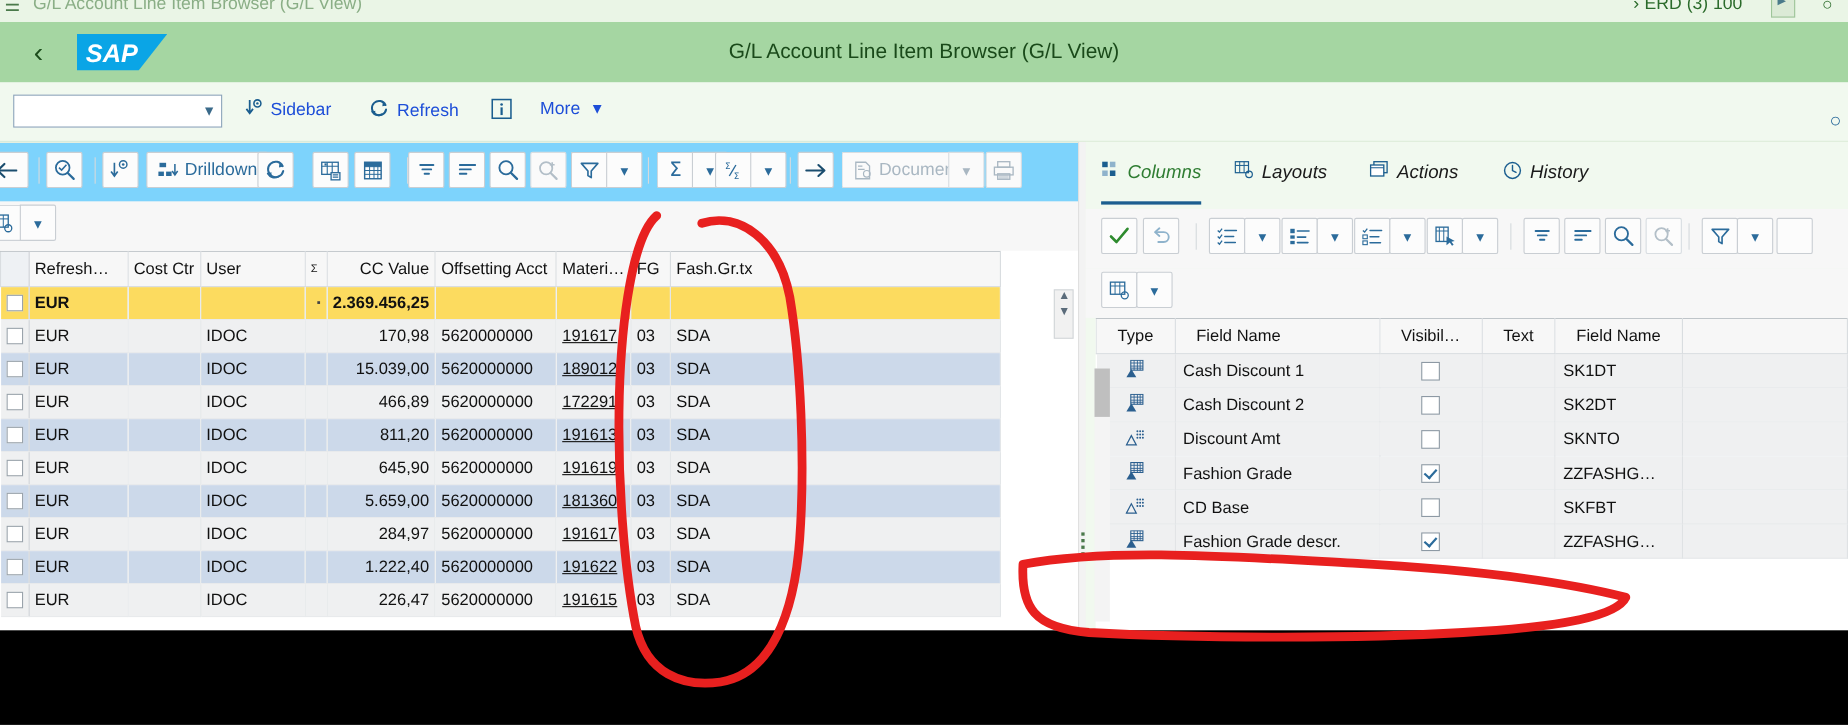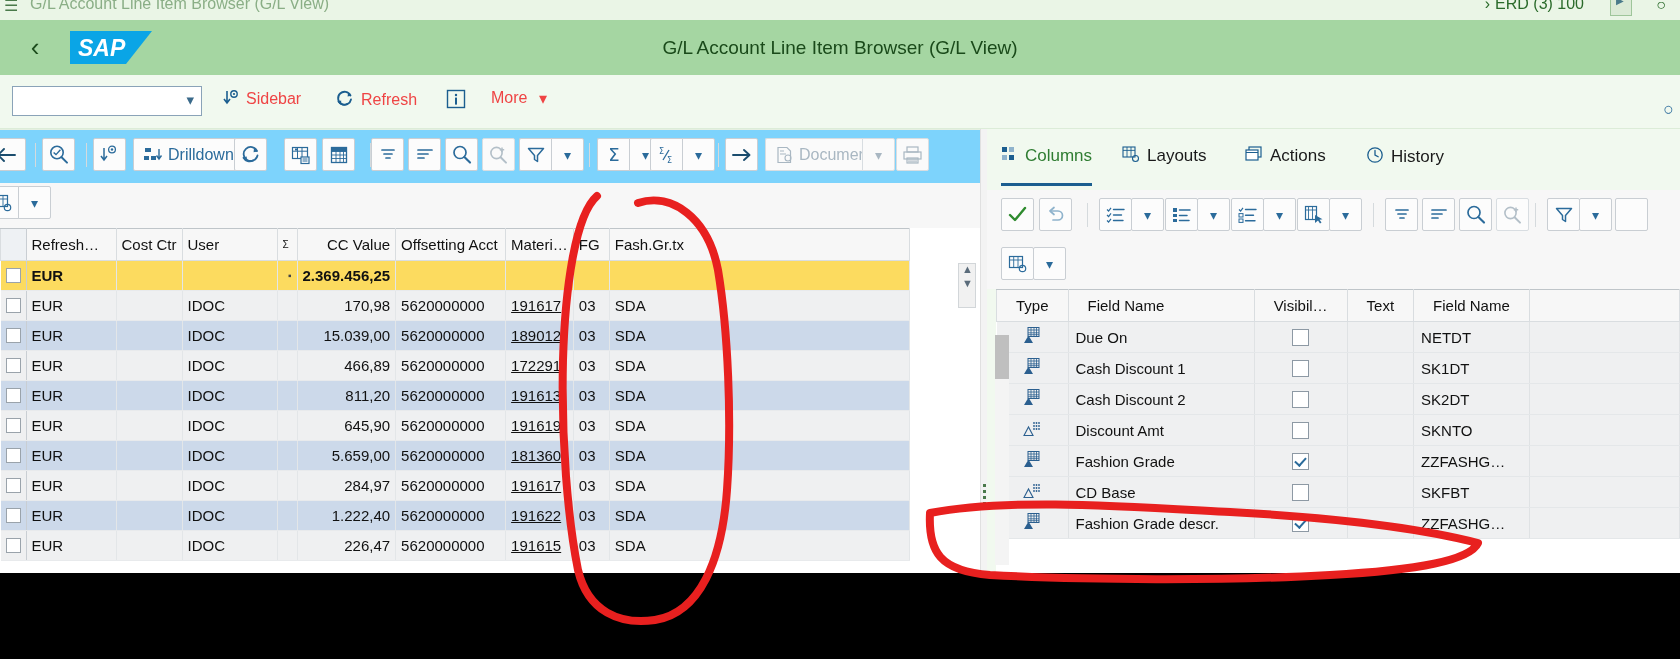--- a/index.html
+++ b/index.html
@@ -82,21 +82,21 @@
   .combo-box {
     position: absolute; left: 12px; top: 11px;
     width: 190px; height: 30px;
     background: #fff; border: 1px solid #8aa3b8; box-sizing: border-box;
   }
   .combo-box .caret {
     position: absolute; right: 7px; top: 4px; color: #3a6a8a; font-size: 15px;
   }
   .tb-action {
     position: absolute; top: 14px; height: 26px;
-    color: #ef4444; font-size: 16px; white-space: nowrap; cursor: pointer;
+    color: #1d4ed8; font-size: 16px; white-space: nowrap; cursor: pointer;
   }
   .tb-ic { display: inline-block; vertical-align: middle; margin-right: 7px; }
   .fiori-right-circle {
     position: absolute; right: 6px; top: 24px; font-size: 18px; color: #2b6b9b;
   }
 
   
   .alv-toolbar {
     position: absolute; left: 0; top: 129px; width: 980px; height: 54px;
     background: #7dd3fc;
@@ -184,21 +184,21 @@
   .splitter-grip i {
     display: block; width: 3px; height: 3px; background: #4a7a4a; margin-bottom: 3px;
   }
 
   
   .rpanel {
     position: absolute; left: 987px; top: 129px; width: 693px; height: 444px;
     background: #f1f9ef;
   }
   .rtabs {
-    position: absolute; left: 0; top: 17px; width: 693px; height: 40px;
+    position: absolute; left: 0; top: 17px; width: 693px; height: 40px; font-style: italic;
   }
   .rtab {
     position: absolute; top: 0; height: 40px;
     font-size: 17px; color: #1a1a1a; cursor: pointer; white-space: nowrap;
   }
   .rtab.active { color: #2f7d32; }
   .rtab .ul {
     position: absolute; left: 0; right: 0; bottom: 0; height: 3px; background: #1b5e8f;
   }
   .rtab .tic { display: inline-block; vertical-align: middle; margin-right: 7px; }
@@ -833,32 +833,20 @@
             <th></th>
           </tr>
         </thead>
         <tbody id="cols-rows">
             <tr>
               <td class="c"><span><svg width="18" height="17" viewBox="0 0 18 17">
                     <rect x="5" y="0.5" width="11" height="9" stroke="#2b5f8f" stroke-width="1" fill="none"></rect>
                     <path d="M5 3 H16 M8 0.5 V9.5 M11 0.5 V9.5 M13.5 0.5 V9.5 M5 5.8 H16 M5 7.7 H16" stroke="#2b5f8f" stroke-width="0.8"></path>
                     <path d="M1 16 L5.5 8.5 L10 16 Z" fill="#2b5f8f"></path>
                   </svg></span></td>
-              <td>Due On</td>
-              <td class="c"><span class="cbox"></span></td>
-              <td></td>
-              <td>NETDT</td>
-              <td></td>
-            </tr>
-            <tr>
-              <td class="c"><span><svg width="18" height="17" viewBox="0 0 18 17">
-                    <rect x="5" y="0.5" width="11" height="9" stroke="#2b5f8f" stroke-width="1" fill="none"></rect>
-                    <path d="M5 3 H16 M8 0.5 V9.5 M11 0.5 V9.5 M13.5 0.5 V9.5 M5 5.8 H16 M5 7.7 H16" stroke="#2b5f8f" stroke-width="0.8"></path>
-                    <path d="M1 16 L5.5 8.5 L10 16 Z" fill="#2b5f8f"></path>
-                  </svg></span></td>
               <td>Cash Discount 1</td>
               <td class="c"><span class="cbox"></span></td>
               <td></td>
               <td>SK1DT</td>
               <td></td>
             </tr>
             <tr>
               <td class="c"><span><svg width="18" height="17" viewBox="0 0 18 17">
                     <rect x="5" y="0.5" width="11" height="9" stroke="#2b5f8f" stroke-width="1" fill="none"></rect>
                     <path d="M5 3 H16 M8 0.5 V9.5 M11 0.5 V9.5 M13.5 0.5 V9.5 M5 5.8 H16 M5 7.7 H16" stroke="#2b5f8f" stroke-width="0.8"></path>

